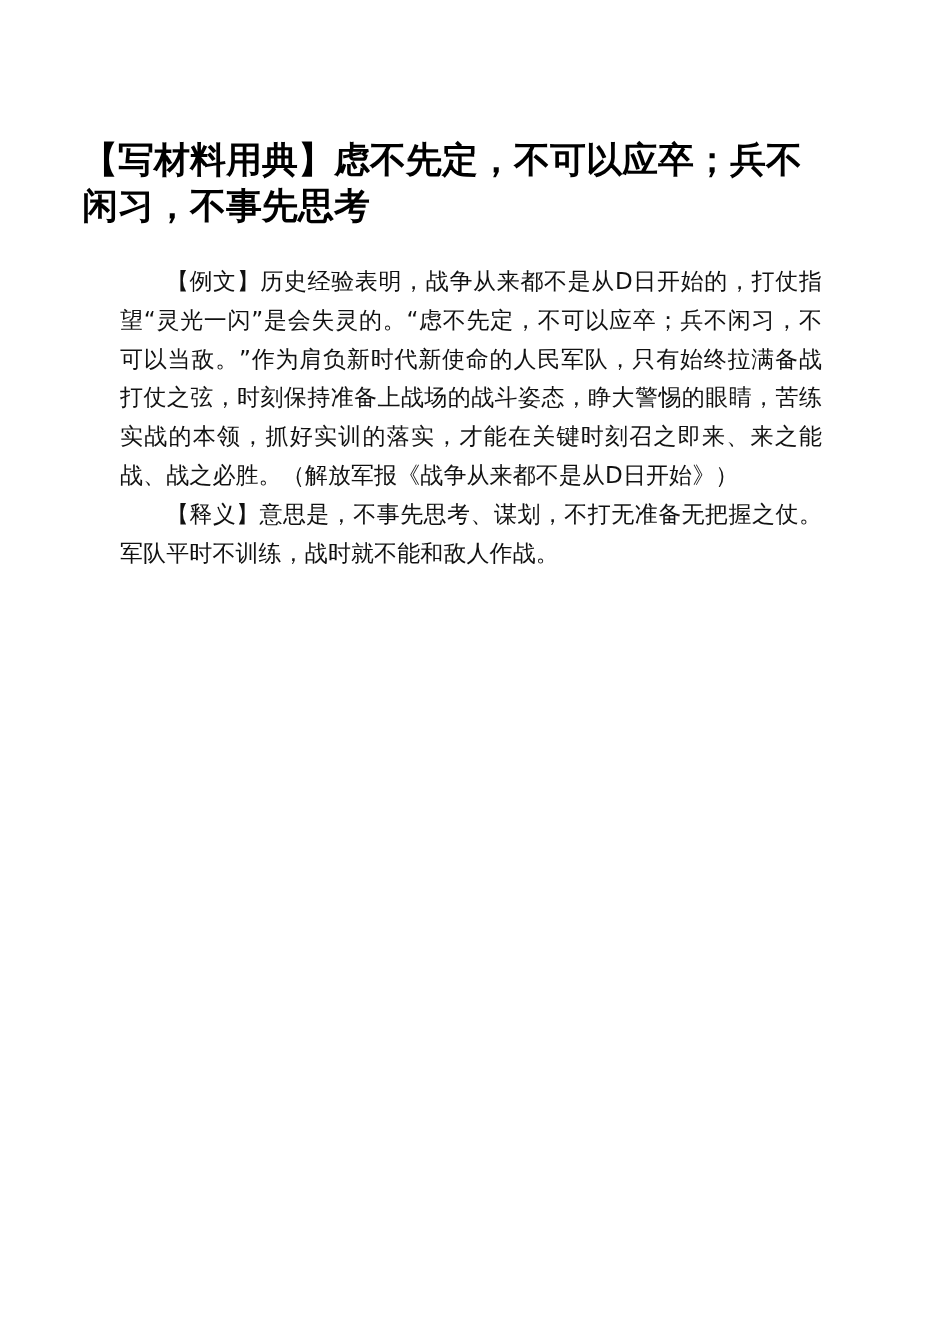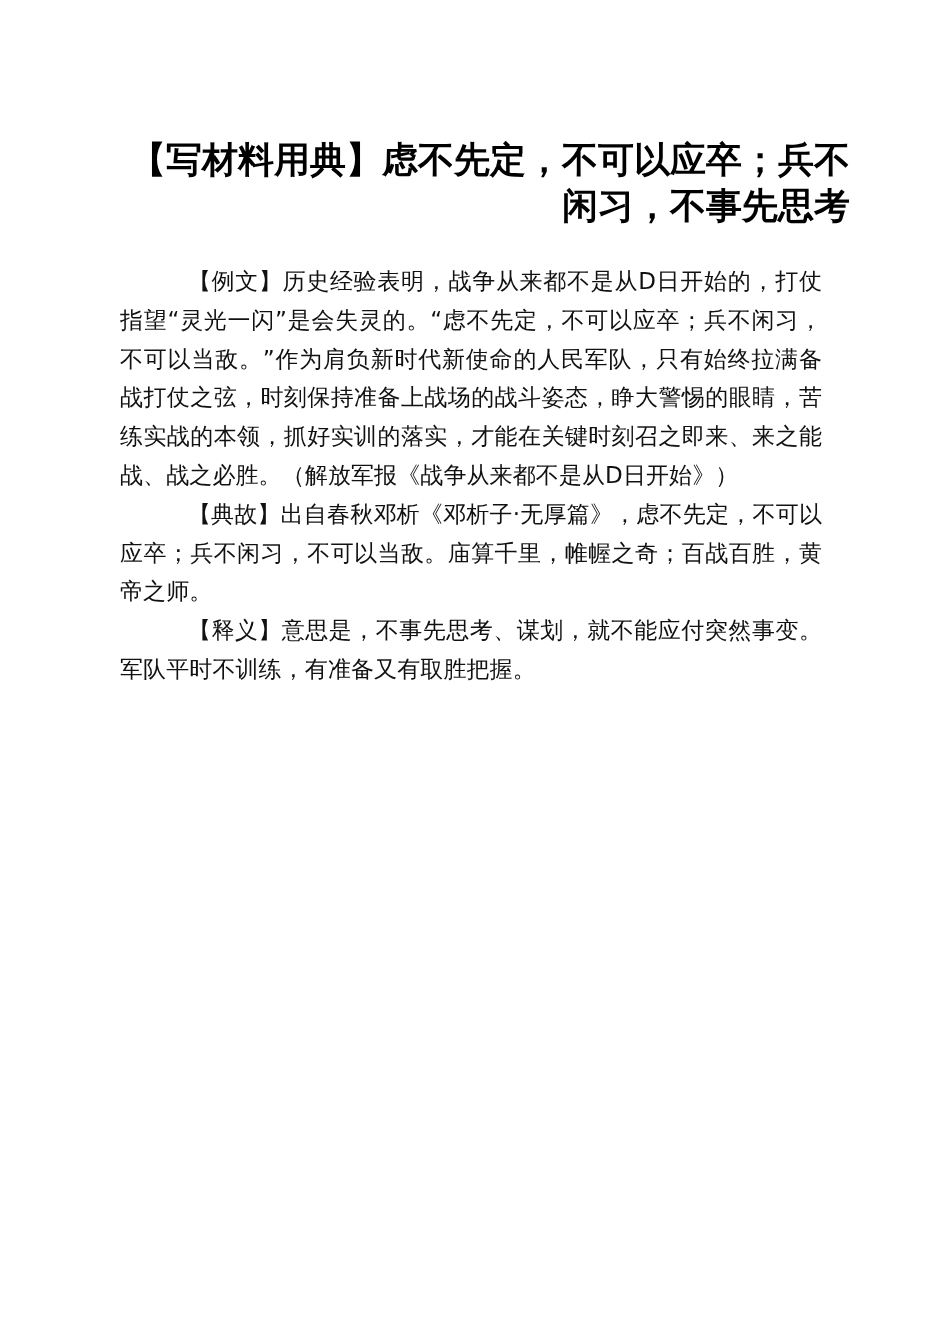--- a/index.html
+++ b/index.html
@@ -17,25 +17,25 @@
     .page {
       position: absolute;
       left: 0;
       top: 0;
       width: 950px;
       height: 1344px;
       background: #ffffff;
     }
     .title {
       position: absolute;
-      left: 100px;
+      left: 82px;
       top: 136px;
       width: 750px;
       margin: 0;
-      text-align: right;
+      text-align: left;
       font-family: "DejaVu Serif", "Liberation Serif", serif;
       font-weight: bold;
       font-size: 36px;
       line-height: 46px;
       letter-spacing: 0px;
       color: #000000;
     }
     .body {
       position: absolute;
       left: 120px;
@@ -49,32 +49,30 @@
     .para {
       margin: 0;
       text-indent: 46px;
       text-align: justify;
       text-justify: inter-character;
       word-break: break-all;
       letter-spacing: 0.1px;
     }
     .tag {
       letter-spacing: 0;
-      margin-left: 22px;
     }
   </style>
 </head>
 <body>
 
 <div class="page">
 
   <h1 class="title">
     <span>【写材料用典】虑不先定，不可以应卒；兵不</span><br>
     <span>闲习，不事先思考</span>
   </h1>
 
   <div class="body">
     <p class="para"><span class="tag">【例文】</span><span>历史经验表明，战争从来都不是从D日开始的，打仗指望“灵光一闪”是会失灵的。“虑不先定，不可以应卒；兵不闲习，不可以当敌。”作为肩负新时代新使命的人民军队，只有始终拉满备战打仗之弦，时刻保持准备上战场的战斗姿态，睁大警惕的眼睛，苦练实战的本领，抓好实训的落实，才能在关键时刻召之即来、来之能战、战之必胜。（解放军报《战争从来都不是从D日开始》）</span></p>
-    <p class="para"><span class="tag">【典故】</span><span>出自春秋邓析《邓析子·无厚篇》，虑不先定，不可以应卒；兵不闲习，不可以当敌。庙算千里，帷幄之奇；百战百胜，黄帝之师。</span></p>
-    <p class="para"><span class="tag">【释义】</span><span>意思是，不事先思考、谋划，就不能应付突然事变。军队平时不训练，有准备又有取胜把握。</span></p>
+    <p class="para"><span class="tag">【释义】</span><span>意思是，不事先思考、谋划，不打无准备无把握之仗。军队平时不训练，战时就不能和敌人作战。</span></p>
   </div>
 
 </div>
 
 </body></html>

